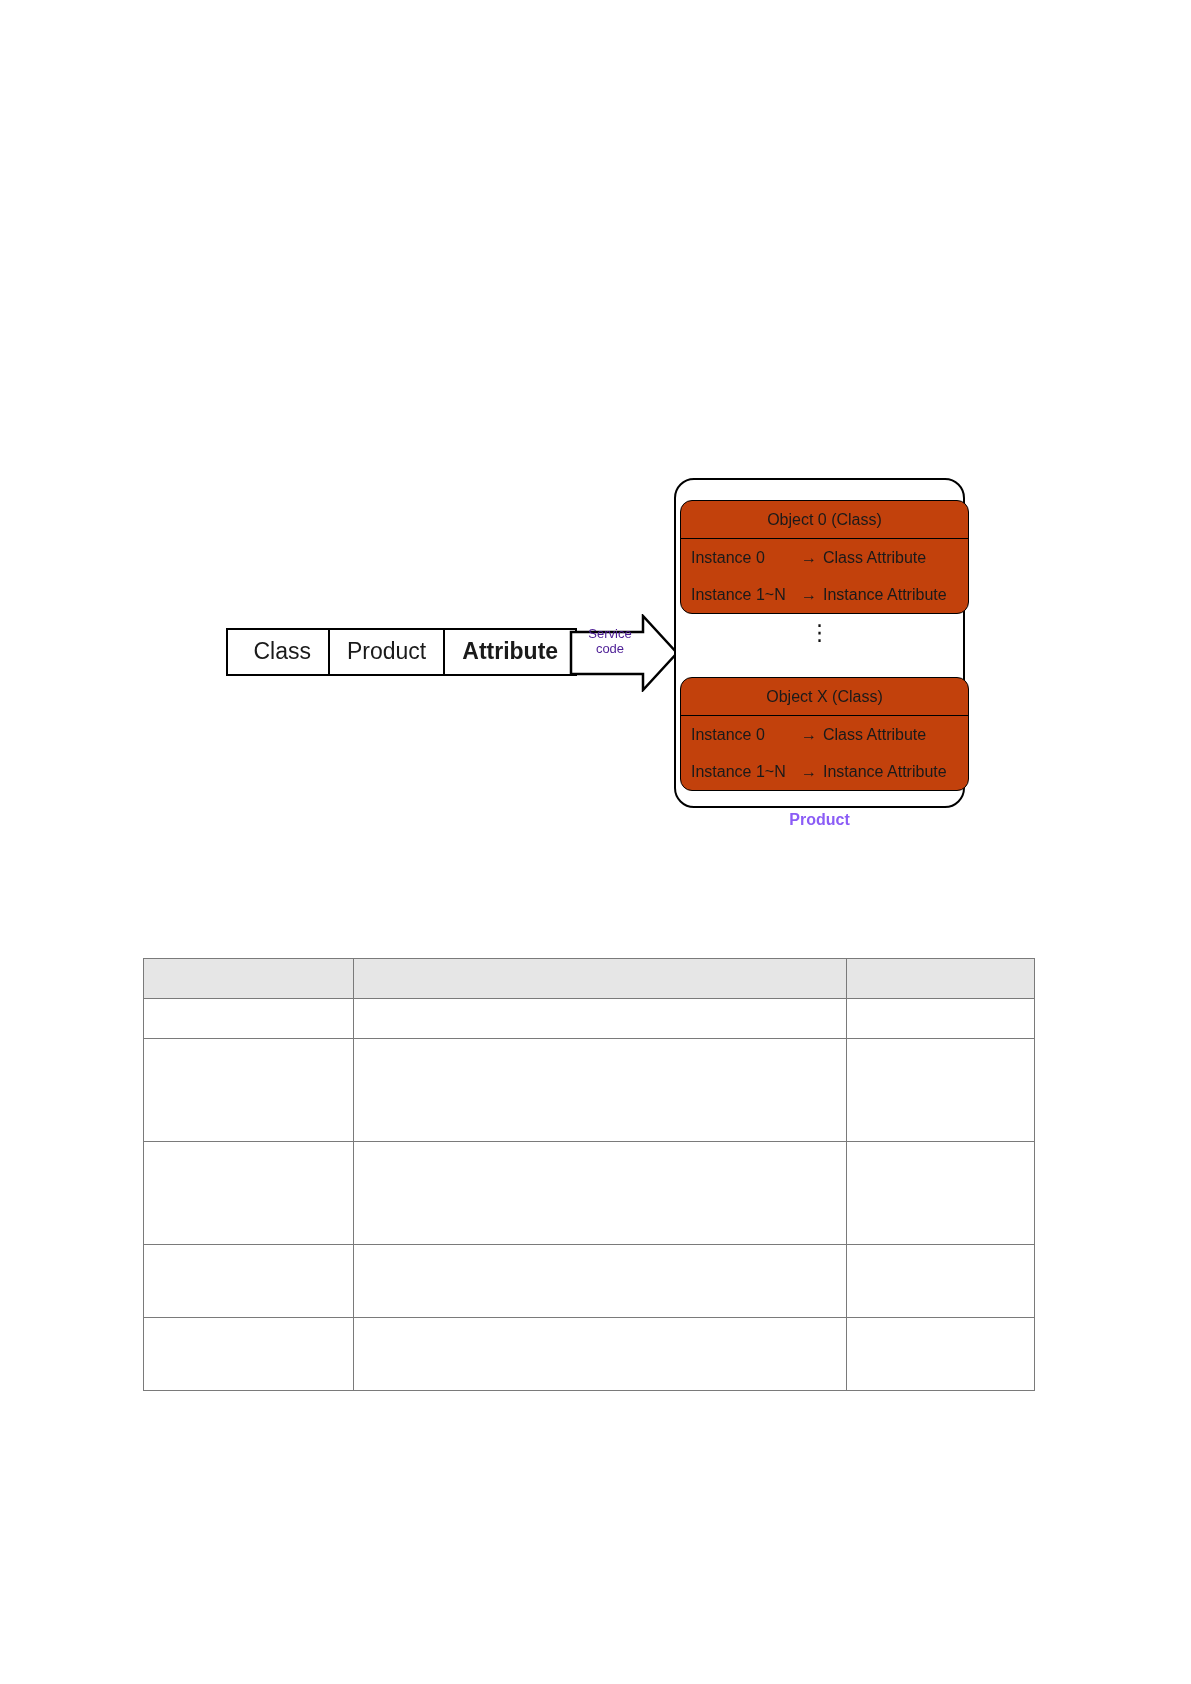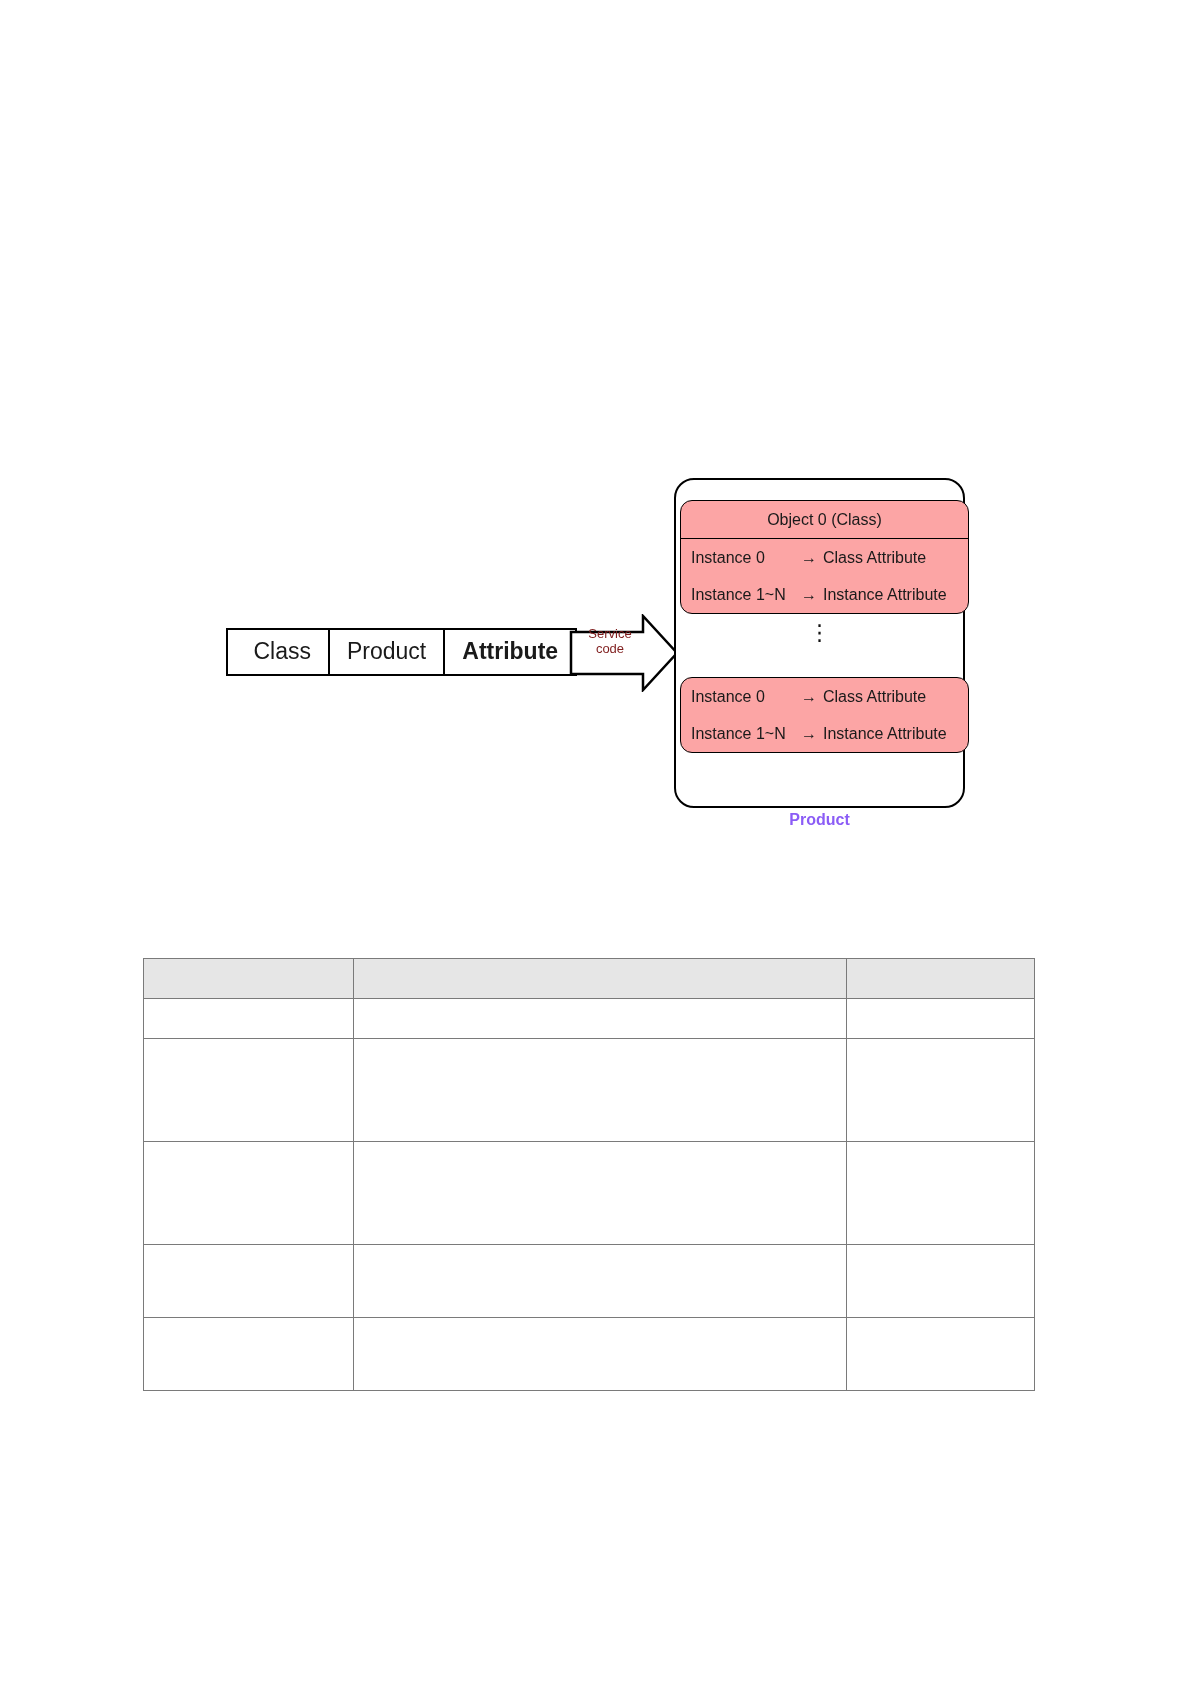--- a/index.html
+++ b/index.html
@@ -65,21 +65,21 @@
   }
   .arrow-wrap svg { display: block; }
   .arrow-label {
     position: absolute;
     left: 573px;
     top: 626px;
     width: 74px;
     text-align: center;
     font-size: 13px;
     line-height: 15px;
-    color: #7f1d1d;
+    color: #4c1d95;
     pointer-events: none;
   }
 
   
   .product-box {
     position: absolute;
     left: 674px;
     top: 478px;
     width: 291px;
     height: 330px;
@@ -88,21 +88,21 @@
     background: #ffffff;
     box-sizing: border-box;
   }
 
   .object-card {
     position: absolute;
     left: 680px;
     width: 289px;
     border: 1px solid #000000;
     border-radius: 12px;
-    background: #fca5a5;
+    background: #c2410c;
     box-sizing: border-box;
     overflow: hidden;
   }
   .object-card.card-top    { top: 500px; }
   .object-card.card-bottom { top: 677px; }
 
   .object-title {
     font-size: 16px;
     line-height: 1;
     text-align: center;
@@ -210,20 +210,21 @@
           <span class="row-left">Instance 1~N</span>
           <span class="row-arrow">→</span>
           <span class="row-right">Instance Attribute</span>
         </div>
       </div>
     </div>
 
     <div class="ellipsis-vert">⋮</div>
 
     <div class="object-card card-bottom">
+      <div class="object-title">Object X (Class)</div>
       <div class="object-rows">
         <div class="object-row">
           <span class="row-left">Instance 0</span>
           <span class="row-arrow">→</span>
           <span class="row-right">Class Attribute</span>
         </div>
         <div class="object-row">
           <span class="row-left">Instance 1~N</span>
           <span class="row-arrow">→</span>
           <span class="row-right">Instance Attribute</span>

